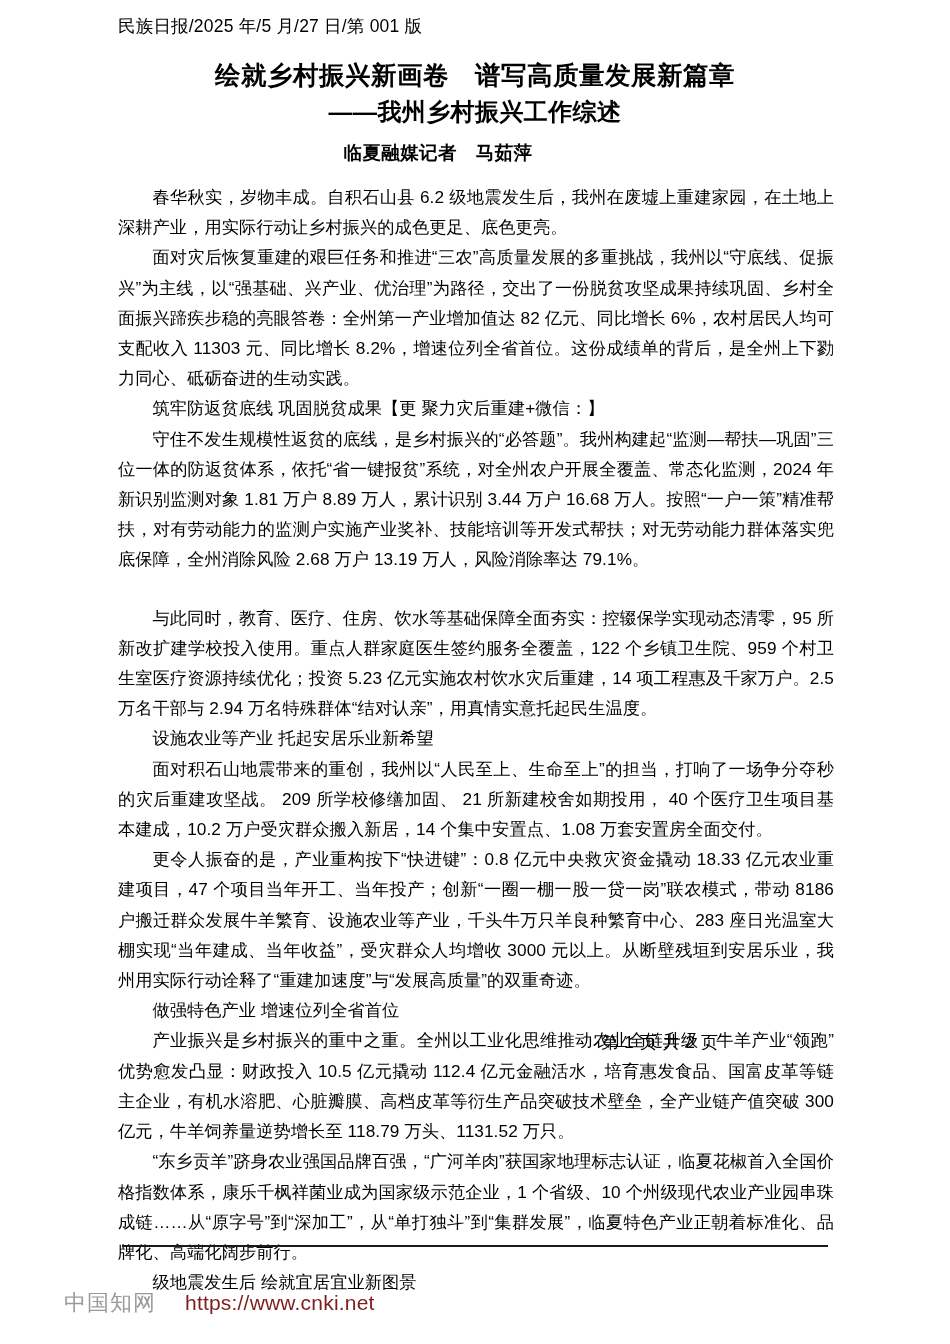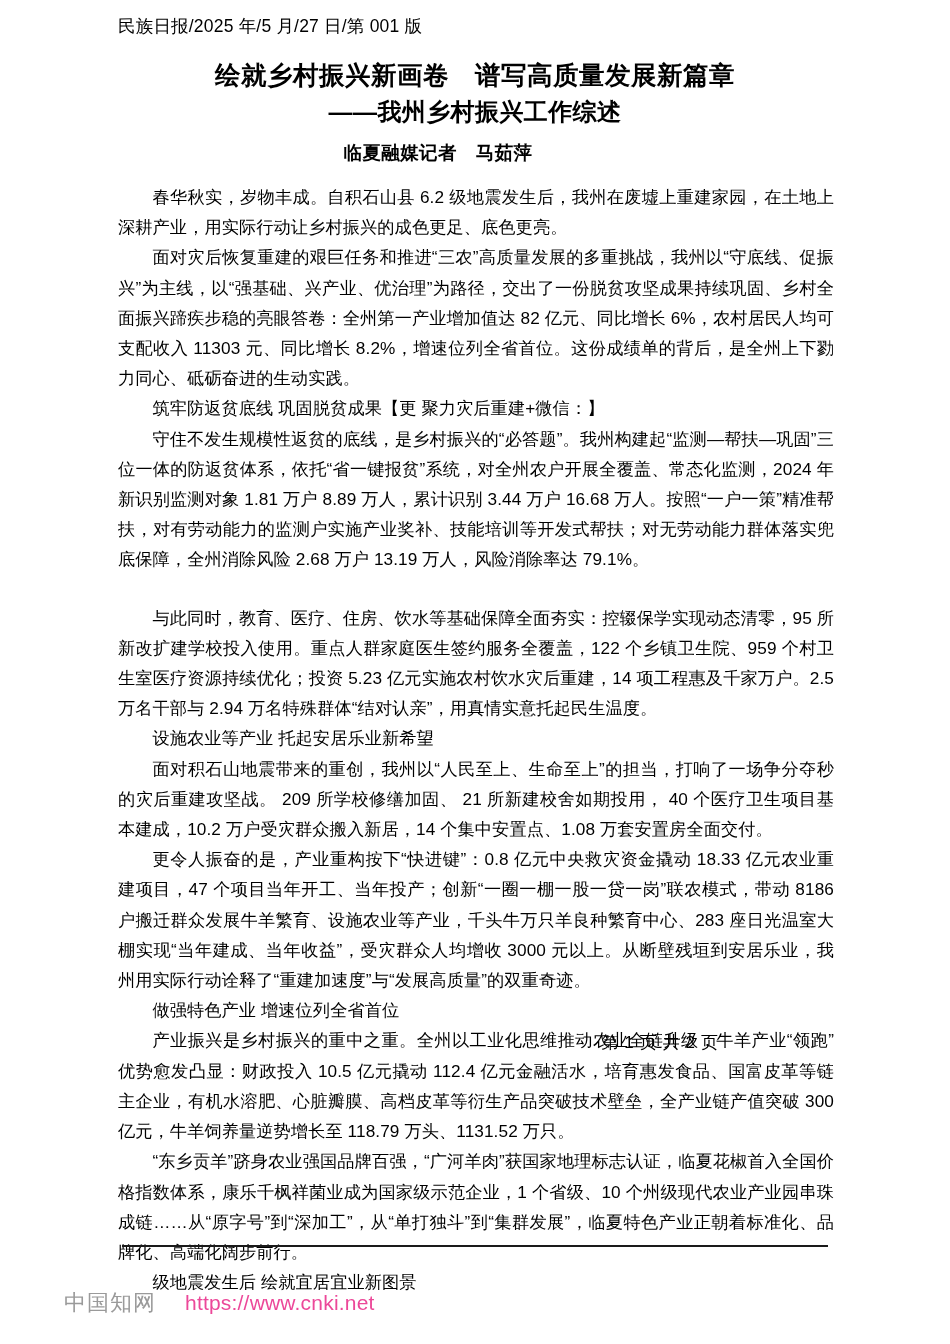--- a/index.html
+++ b/index.html
@@ -125,21 +125,21 @@
     margin-left: 34px;
   }
   .watermark-name {
     font-size: 22px;
     letter-spacing: 1px;
     color: #9a9a9a;
   }
   .watermark-url {
     font-size: 21px;
     letter-spacing: 0.2px;
-    color: #ec4899;
+    color: #7f1d1d;
     font-family: "Liberation Sans", "DejaVu Sans", sans-serif;
   }
 </style>
 </head>
 <body>
 
 <div class="page">
 
   <div class="masthead">民族日报/2025 年/5 月/27 日/第 001 版</div>
 

